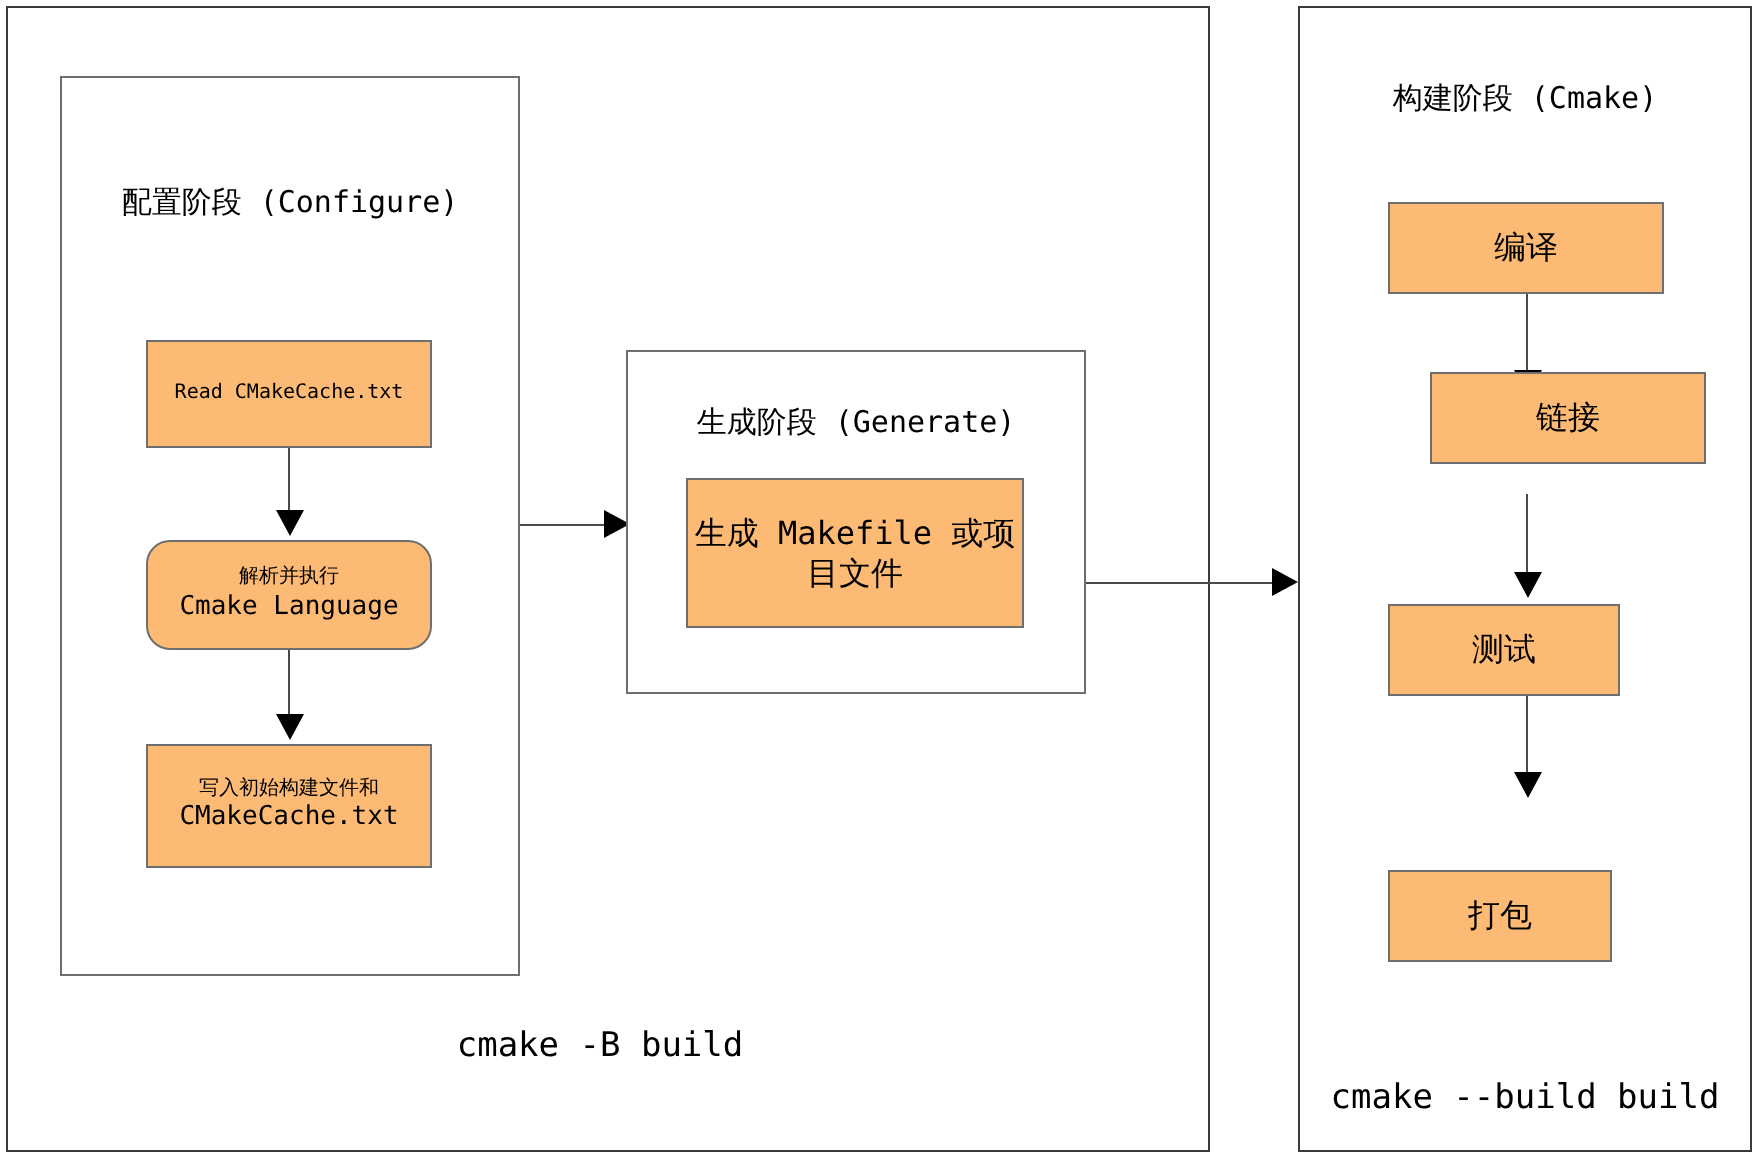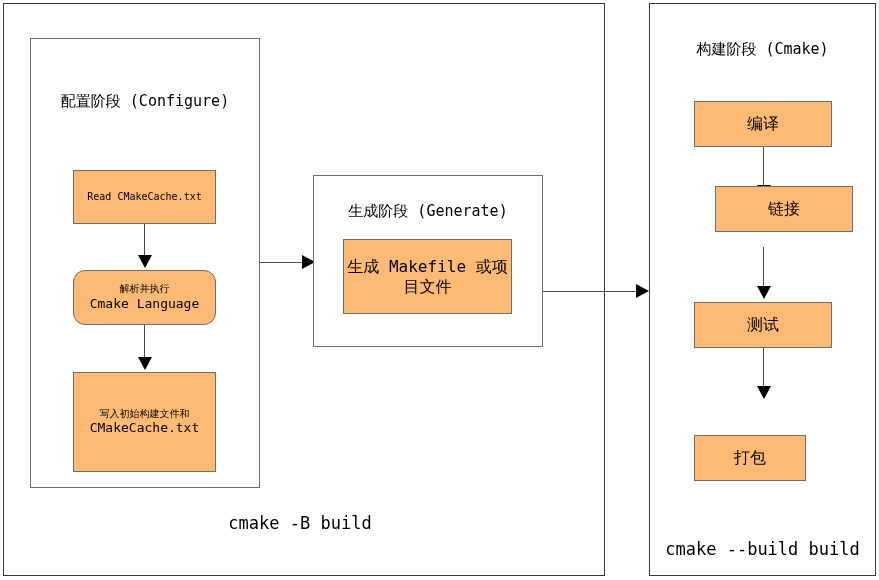--- a/index.html
+++ b/index.html
@@ -111,21 +111,21 @@
   <div class="node" style="left:73px; top:270px; width:143px; height:55px;border-radius:12px;">
     <span>
       <span class="line t14">解析并执行</span>
       <span class="line t13" style="font-size:13px">Cmake Language</span>
     </span>
   </div>
 
   <div class="vline" style="left:144px; top:325px; height:35px;"></div>
   <div class="arrow-down" style="left:138px; top:357px;"></div>
 
-  <div class="node" style="left:73px; top:372px; width:143px; height:100px;">
+  <div class="node" style="left:73px; top:372px; width:143px; height:62px;">
     <span>
       <span class="line t14">写入初始构建文件和</span>
       <span class="line" style="font-size:13px">CMakeCache.txt</span>
     </span>
   </div>
 
   <div class="hline" style="left:260px; top:262px; width:44px;"></div>
   <div class="arrow-right" style="left:302px; top:255px;"></div>
 
   <div class="group-box" style="left:313px; top:175px; width:230px; height:172px;"></div>
@@ -153,21 +153,21 @@
   </div>
   <div class="vline" style="left:763px; top:147px; height:40px;"></div>
   <div class="arrow-down" style="left:757px; top:185px;"></div>
 
   <div class="node" style="left:694px; top:186px; width:138px; height:46px;margin-left:21px;">
     <span class="line t16">链接</span>
   </div>
   <div class="vline" style="left:763px; top:247px; height:40px;"></div>
   <div class="arrow-down" style="left:757px; top:286px;"></div>
 
-  <div class="node" style="left:694px; top:302px; width:138px; height:46px;">
+  <div class="node" style="left:694px; top:302px; width:116px; height:46px;">
     <span class="line t16">测试</span>
   </div>
   <div class="vline" style="left:763px; top:348px; height:40px;"></div>
   <div class="arrow-down" style="left:757px; top:386px;"></div>
 
   <div class="node" style="left:694px; top:402px; width:112px; height:46px;margin-top:33px;">
     <span class="line t16">打包</span>
   </div>
 
   <div class="caption" style="left:649px; top:539px; width:227px;">cmake --build build</div>

